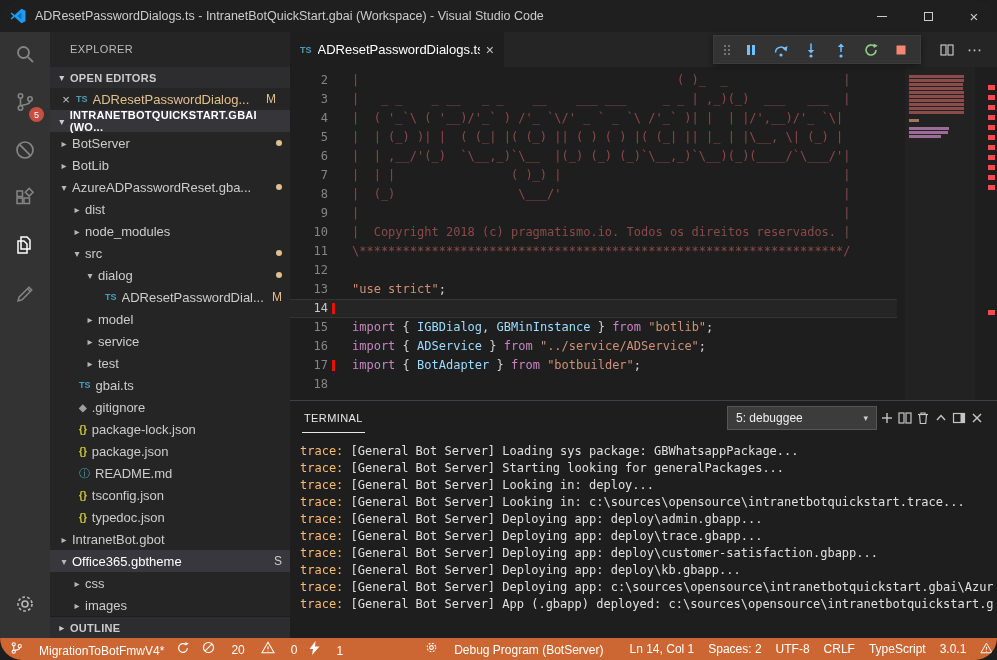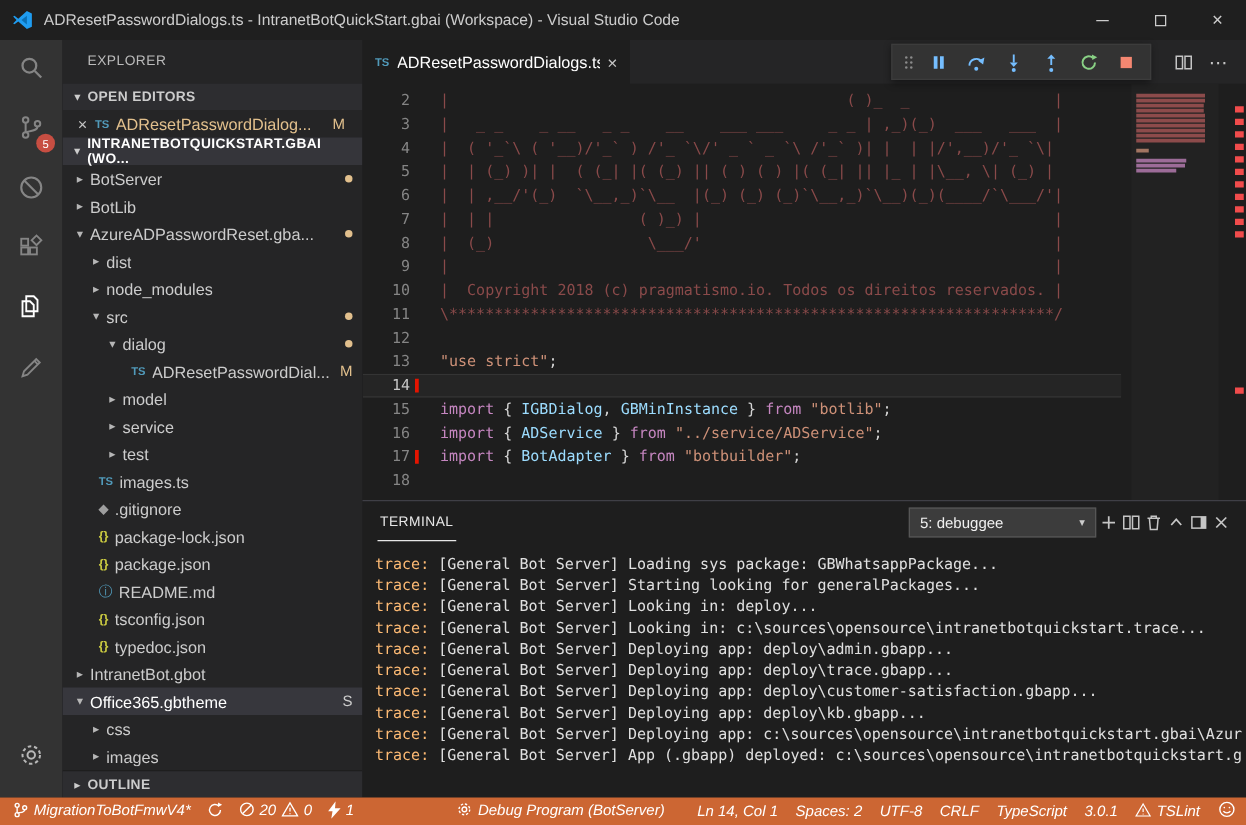--- a/index.html
+++ b/index.html
@@ -1,18 +1,18 @@
 <!DOCTYPE html>
 <html><head>
 <meta charset="utf-8">
 <style>
   *{margin:0;padding:0;box-sizing:border-box;}
   html,body{background:#1e1e1e;}
   body{width:997px;height:660px;overflow:hidden;font-family:"Liberation Sans",sans-serif;}
-  .window{position:relative;width:997px;height:660px;background:#1e1e1e;color:#cccccc;overflow:hidden;}
+  .window{position:relative;width:997px;height:660px;background:#1e1e1e;color:#cccccc;overflow:hidden;border-radius:22px;}
 
   
   .titlebar{height:32px;background:#1f1f1f;display:flex;align-items:center;padding-left:10px;font-size:12.5px;color:#cccccc;}
   .vsc-logo{display:flex;margin-right:9px;}
   .title-text{white-space:nowrap;overflow:hidden;}
   .win-controls{margin-left:auto;display:flex;height:32px;}
   .wbtn{width:46px;height:32px;display:flex;align-items:center;justify-content:center;color:#cccccc;font-size:15px;}
   .min-glyph{display:block;width:10px;height:1px;background:#cccccc;}
   .max-glyph{display:block;width:9px;height:9px;border:1px solid #cccccc;}
 
@@ -92,21 +92,21 @@
   .term-right{margin-left:auto;display:flex;align-items:center;gap:2px;}
   .term-select{width:150px;height:24px;background:#3c3c3c;border:1px solid #565656;display:flex;align-items:center;padding:0 8px;font-size:12px;color:#f0f0f0;cursor:pointer;}
   .sel-caret{margin-left:auto;font-size:9px;color:#cccccc;}
   .t-icon{display:flex;align-items:center;cursor:pointer;}
   .term-content{flex:1;padding:8px 0 0 10px;font-family:"DejaVu Sans Mono",monospace;font-size:12px;line-height:17px;color:#e0e0e0;overflow:hidden;}
   .tline{white-space:pre;}
   .trace{color:#fdba74;}
 
   
   .statusbar{position:absolute;left:0;right:0;bottom:0;height:22px;background:#cc6633;color:#ffffff;display:flex;align-items:center;font-size:12px;padding:0 10px;white-space:nowrap;}
-  .sb-item{display:flex;align-items:flex-start;gap:4px;margin-right:12px;cursor:pointer;font-style:italic;}
+  .sb-item{display:flex;align-items:flex-end;gap:16px;margin-right:12px;cursor:pointer;}
   .sb-item.debugtarget{margin-left:70px;}
   .sb-rightgrp{margin-left:auto;display:flex;align-items:center;}
   .sb-rightgrp .sb-item{margin-right:0;margin-left:14px;}
 </style>
 </head>
 <body>
 
 <div class="window">
 
   <div class="titlebar">
@@ -244,21 +244,21 @@
             <span class="chev">▸</span>
             <span class="tlabel">service</span>
           </div>
           <div class="tree-row" style="padding-left: 32px;">
             <span class="chev">▸</span>
             <span class="tlabel">test</span>
           </div>
           <div class="tree-row" style="padding-left: 19px;">
             <span class="chev-sp"></span>
             <span class="ficon ts">TS</span>
-            <span class="tlabel">images.ts</span>
+            <span class="tlabel">gbai.ts</span>
           </div>
           <div class="tree-row" style="padding-left: 19px;">
             <span class="chev-sp"></span>
             <span class="ficon git">◆</span>
             <span class="tlabel">.gitignore</span>
           </div>
           <div class="tree-row" style="padding-left: 19px;">
             <span class="chev-sp"></span>
             <span class="ficon json">{}</span>
             <span class="tlabel">package-lock.json</span>

